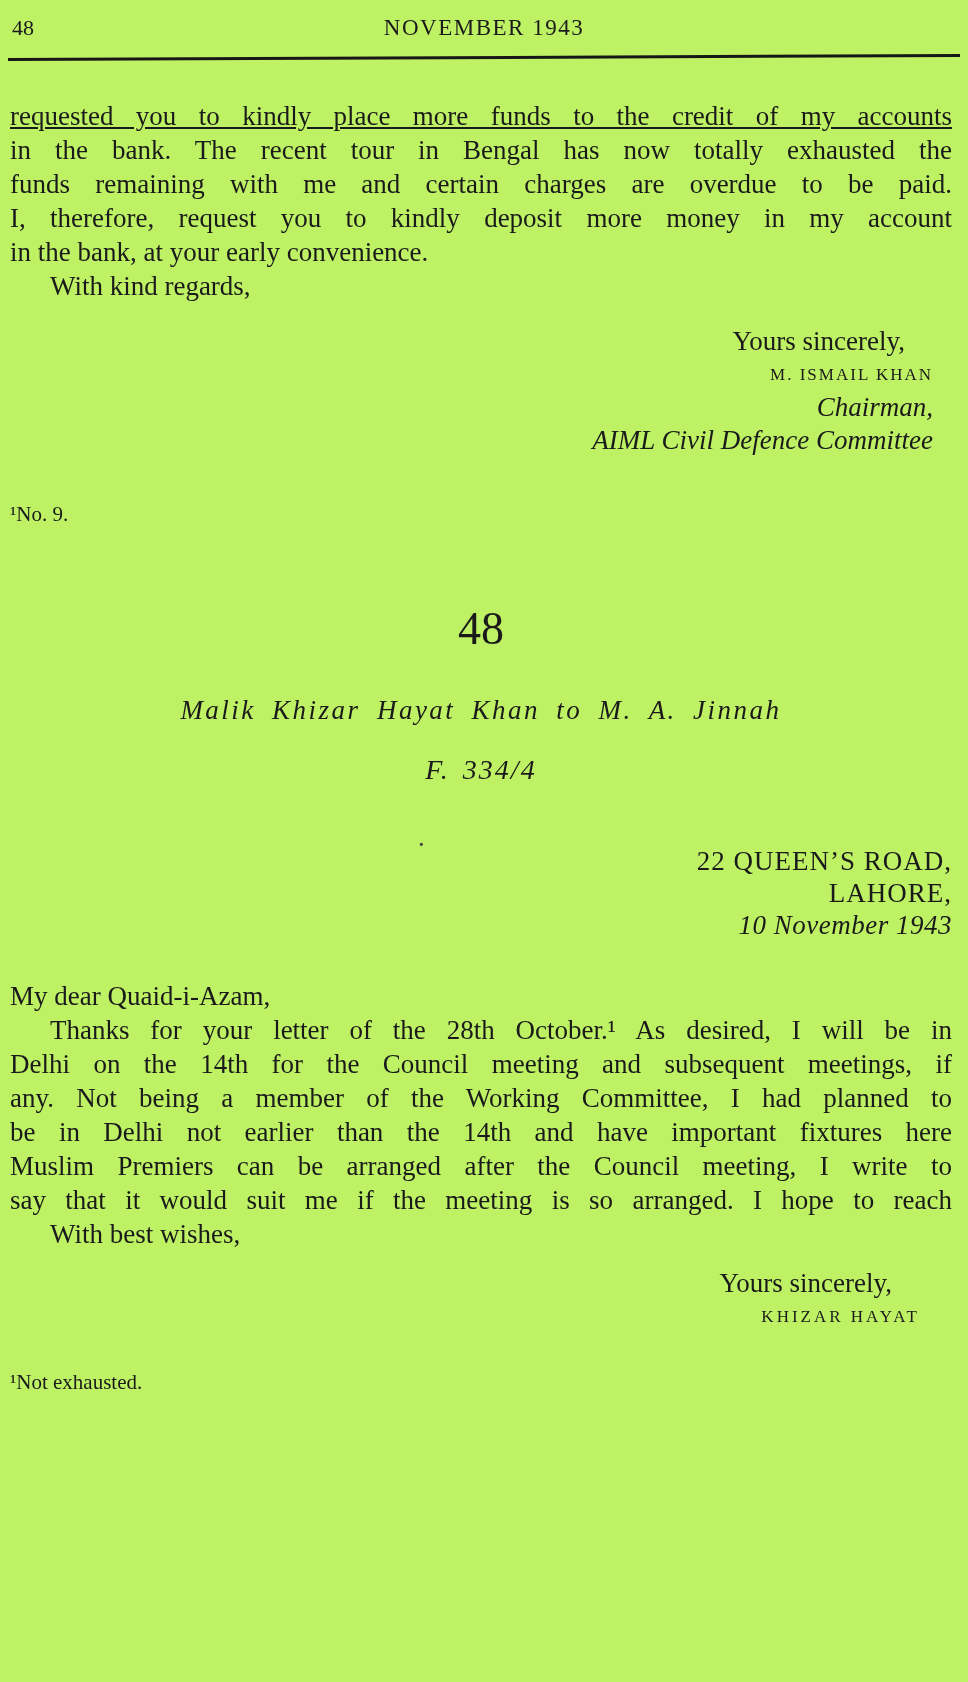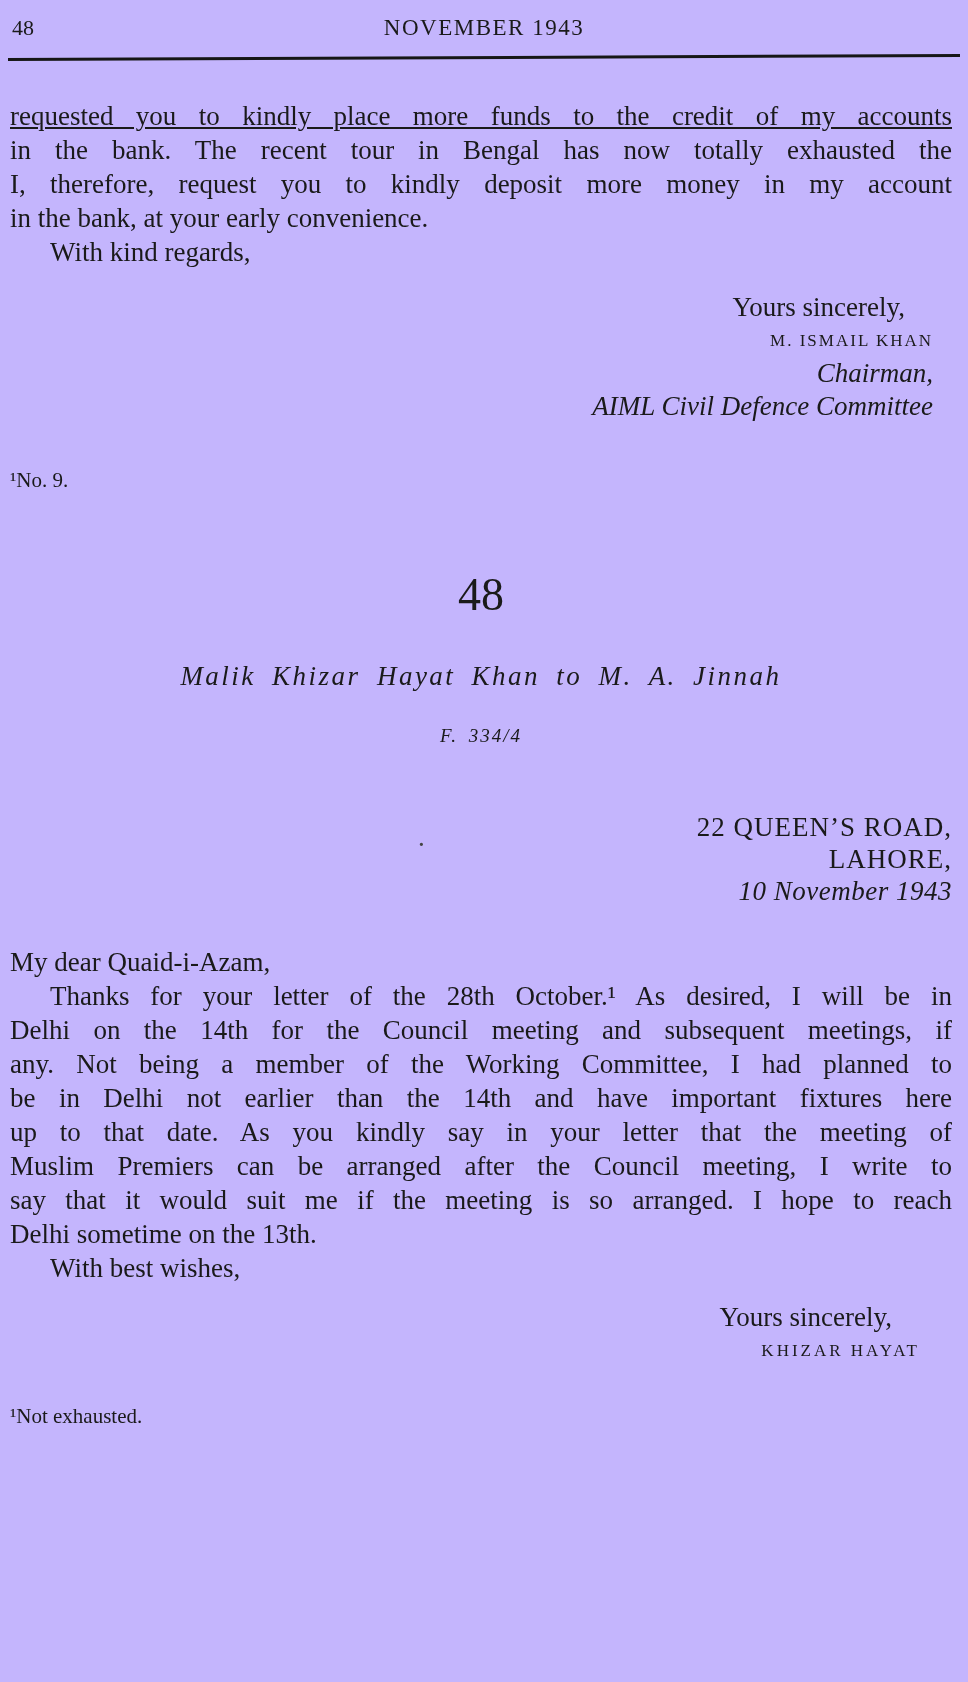--- a/index.html
+++ b/index.html
@@ -1,20 +1,20 @@
 <!DOCTYPE html>
 <html><head>
 <meta charset="utf-8">
 <style>
   html,body { margin:0; padding:0; background:#e8e8e8; }
   .page {
     position:relative;
     width:968px; height:1682px;
     margin:0 auto;
-    background:#c4b5fd;
+    background:#bef264;
     color:#1a1a1a;
     font-family:"Liberation Serif","DejaVu Serif",serif;
     overflow:hidden;
   }
   .header {
     display:flex; align-items:baseline;
     padding:14px 12px 0 12px;
     font-size:23px; line-height:28px;
   }
   .header .pagenum { width:130px; text-align:left; font-size:22px; }
@@ -44,21 +44,21 @@
     margin-top:78px; text-align:center;
     font-size:46px; line-height:48px;
   }
   .letter-title {
     margin-top:40px; text-align:center;
     font-style:italic; font-size:27px; line-height:34px;
     letter-spacing:2.5px; word-spacing:7px;
   }
   .file-ref {
     margin-top:26px; text-align:center;
-    font-style:italic; font-size:19px; line-height:34px;
+    font-style:italic; font-size:28px; line-height:34px;
     letter-spacing:2px; word-spacing:4px;
   }
   .address { margin-top:58px; text-align:right; }
   .address .line { line-height:32px; letter-spacing:1px; }
   .address .date { font-style:italic; letter-spacing:0.5px; }
   .salutation { margin-top:38px; }
   .sigblock2 { margin-top:16px; padding-right:32px; }
   .footnote2 { margin-top:36px; }
   .stray-dot {
     position:absolute; left:418px; top:822px;
@@ -76,20 +76,21 @@
     <div class="spacer"></div>
   </div>
 
   <div class="rule"></div>
 
   <div class="content">
 
     <div>
       <p class="line just para1">requested you to kindly place more funds to the credit of my accounts</p>
       <p class="line just">in the bank. The recent tour in Bengal has now totally exhausted the</p>
+      <p class="line just">funds remaining with me and certain charges are overdue to be paid.</p>
       <p class="line just">I, therefore, request you to kindly deposit more money in my account</p>
       <p class="line">in the bank, at your early convenience.</p>
       <p class="line indent">With kind regards,</p>
 
       <div class="sigblock">
         <p class="line sig-signoff">Yours sincerely,</p>
         <p class="line sig-name">M. ISMAIL KHAN</p>
         <p class="line sig-italic">Chairman,</p>
         <p class="line sig-italic">AIML Civil Defence Committee</p>
       </div>
@@ -106,24 +107,22 @@
         <p class="line">22 QUEEN’S ROAD,</p>
         <p class="line">LAHORE,</p>
         <p class="line date">10 November 1943</p>
       </div>
 
       <p class="line salutation" style="margin-top:38px;">My dear Quaid-i-Azam,</p>
       <p class="line just indent">Thanks for your letter of the 28th October.¹ As desired, I will be in</p>
       <p class="line just">Delhi on the 14th for the Council meeting and subsequent meetings, if</p>
       <p class="line just">any. Not being a member of the Working Committee, I had planned to</p>
       <p class="line just">be in Delhi not earlier than the 14th and have important fixtures here</p>
-      <p class="line just">up to that date. As you kindly say in your letter that the meeting of</p>
       <p class="line just">Muslim Premiers can be arranged after the Council meeting, I write to</p>
       <p class="line just">say that it would suit me if the meeting is so arranged. I hope to reach</p>
-      <p class="line">Delhi sometime on the 13th.</p>
       <p class="line indent">With best wishes,</p>
 
       <div class="sigblock sigblock2">
         <p class="line sig-signoff">Yours sincerely,</p>
         <p class="line sig-name" style="letter-spacing:3px;">KHIZAR HAYAT</p>
       </div>
 
       <p class="footnote footnote2" style="margin:36px 0 0 0;">¹Not exhausted.</p>
     </div>
 

